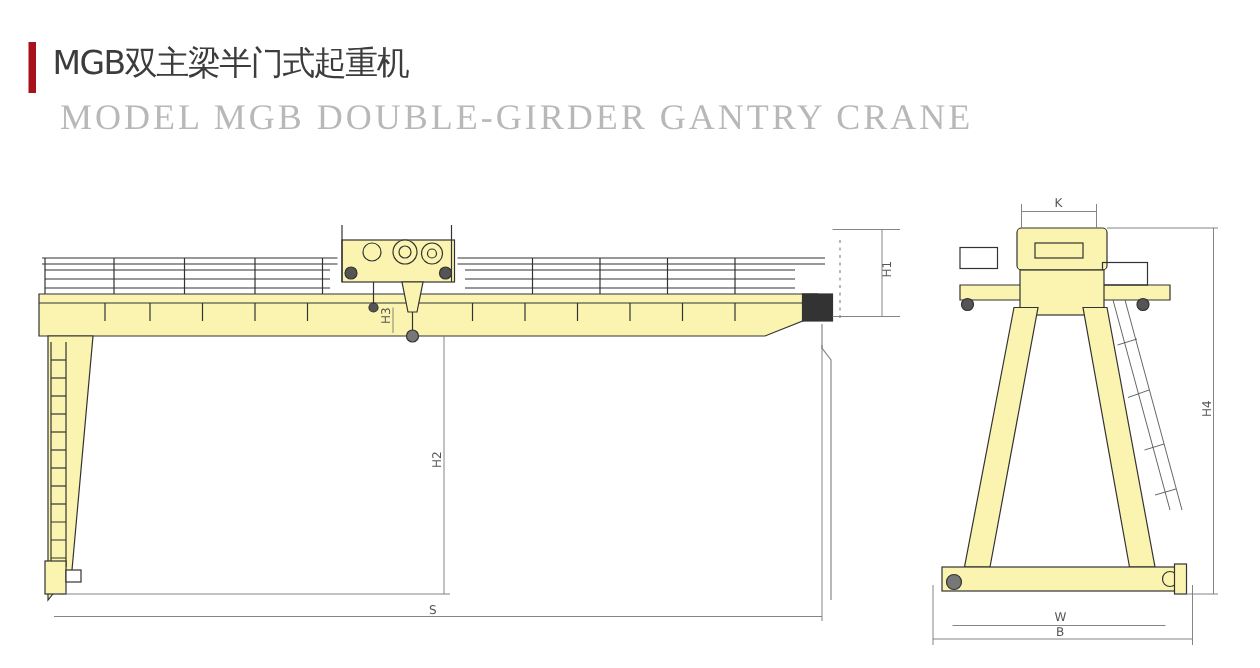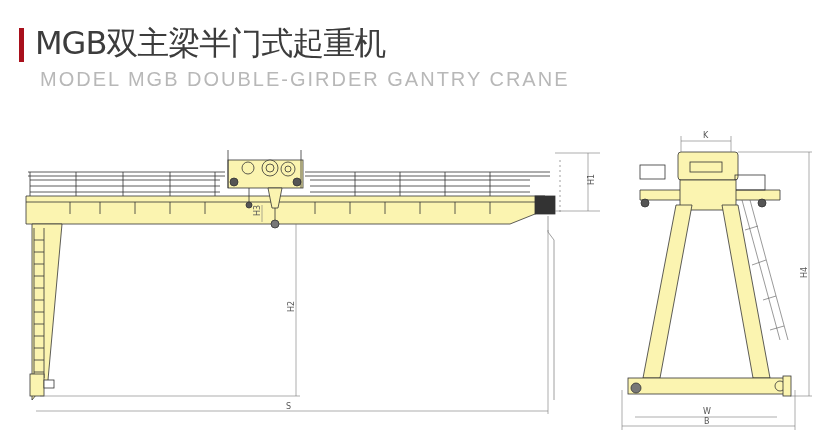--- a/index.html
+++ b/index.html
@@ -1,19 +1,19 @@
 <!DOCTYPE html>
 <html><head>
 <meta charset="utf-8">
 <style>
   html,body{margin:0;padding:0;background:#ffffff;}
   body{width:840px;height:445px;position:relative;overflow:hidden;font-family:"Liberation Sans",sans-serif;}
   .title-bar{position:absolute;left:19px;top:28px;width:5px;height:34px;background:#a8101c;}
-  .title-cn{position:absolute;left:35px;top:23px;font-size:32px;line-height:40px;color:#3c3c3c;letter-spacing:-1px;font-family:"DejaVu Sans",sans-serif;}
-  .title-en{position:absolute;left:40px;top:67px;font-size:20px;line-height:24px;color:#b8b8b8;letter-spacing:2px;font-family:Liberation Sans, sans-serif;}
+  .title-cn{position:absolute;left:35px;top:23px;font-size:22px;line-height:40px;color:#3c3c3c;letter-spacing:-1px;font-family:"DejaVu Sans",sans-serif;}
+  .title-en{position:absolute;left:40px;top:67px;font-size:24px;line-height:24px;color:#b8b8b8;letter-spacing:2px;font-family:Liberation Serif, serif;}
   svg{position:absolute;left:0;top:0;}
   .dimtxt{font-family:"DejaVu Sans",sans-serif;font-size:8px;fill:#555;}
 </style>
 </head>
 <body>
 
 <div class="title-bar"></div>
 <div class="title-cn">MGB双主梁半门式起重机</div>
 <div class="title-en">MODEL MGB DOUBLE-GIRDER GANTRY CRANE</div>
 

